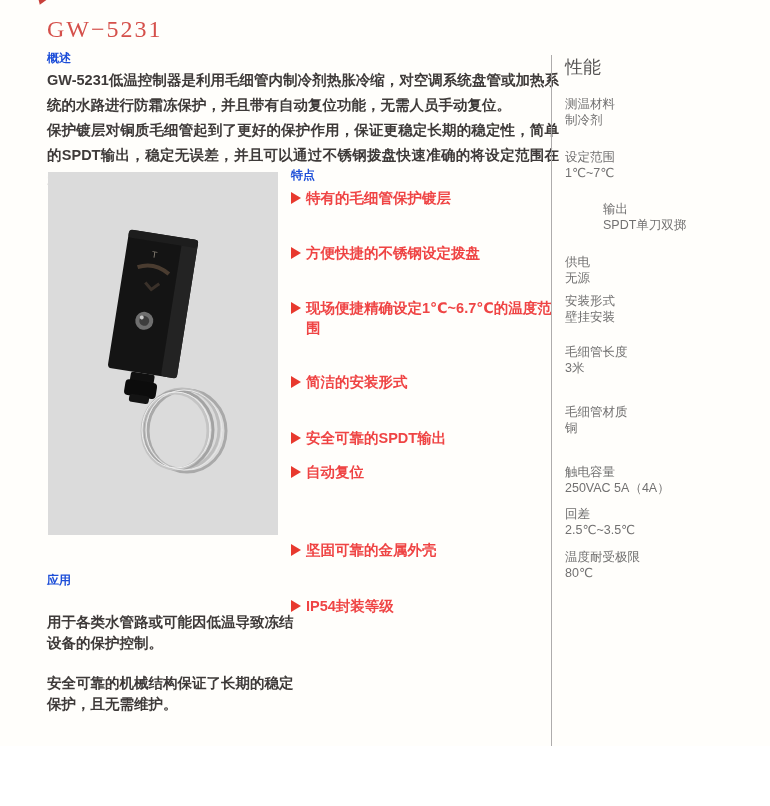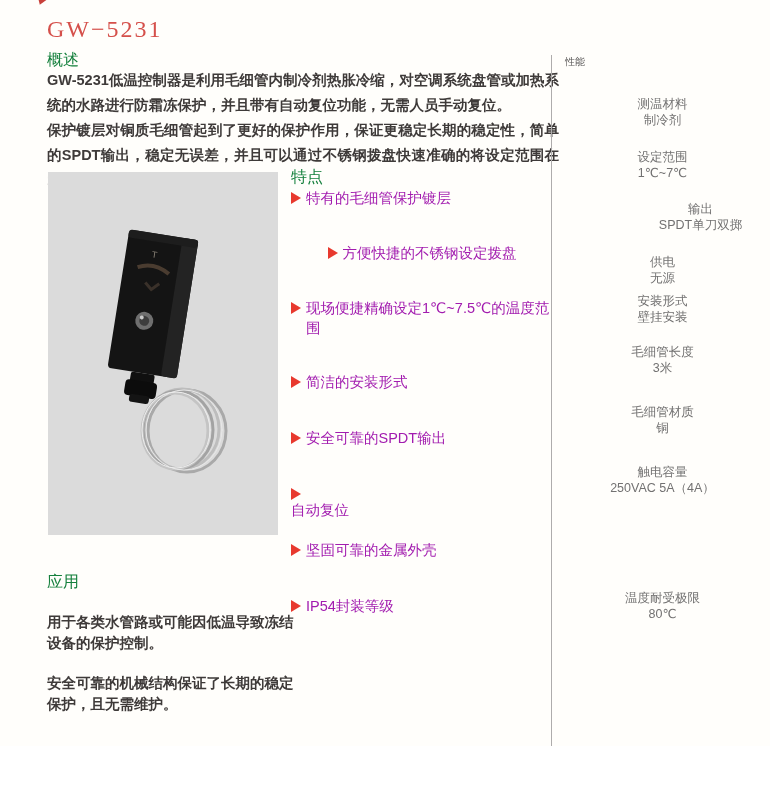--- a/index.html
+++ b/index.html
@@ -21,36 +21,36 @@
     transform:rotate(18deg);
   }
   .title {
     position:absolute; left:47px; top:16px;
     font-family:"Liberation Serif","DejaVu Serif",serif;
     font-size:24px; font-weight:400;
     color:#d5504b; letter-spacing:2px;
   }
   .sec-label {
     position:absolute;
-    font-size:16px; color:#15803d; font-weight:400;
+    font-size:12px; color:#1d4ed8; font-weight:700;
   }
   .body-text {
     position:absolute; left:47px; top:68px; width:512px;
     font-size:14.5px; font-weight:700; color:#3e3a39;
     line-height:25px; text-align:justify;
   }
   .product-image {
     position:absolute; left:48px; top:172px;
     width:230px; height:363px;
     background:#dbdbdb;
   }
   .feature-item {
     position:absolute; left:291px; width:262px;
     display:flex; align-items:flex-start;
-    font-size:14.5px; font-weight:400; color:#a21caf;
+    font-size:14.5px; font-weight:700; color:#ef4444;
     line-height:20px;
   }
   .bullet {
     flex:0 0 auto;
     width:0; height:0; margin:4px 5px 0 0;
     border-top:6px solid transparent;
     border-bottom:6px solid transparent;
     border-left:10px solid #e8392e;
   }
   .app-text {
@@ -58,25 +58,25 @@
     font-size:14.5px; font-weight:700; color:#3e3a39;
     line-height:21px;
     margin-top:21px;
   }
   .divider {
     position:absolute; left:551px; top:55px;
     width:1px; height:708px; background:#aeacac;
   }
   .specs-label {
     position:absolute; left:565px; top:55px;
-    font-size:10px; color:#595757;
+    font-size:18px; color:#595757;
   }
   .spec-item {
     position:absolute; left:565px; width:195px;
-    font-size:12.5px; color:#727171; line-height:16px;text-align:center;
+    font-size:12.5px; color:#727171; line-height:16px;
   }
   .bottom-bar {
     position:absolute; left:28px; top:778px;
     width:717px; height:8px; background:#e8222a;
   }
 </style>
 </head>
 <body>
 
 <div class="page">
@@ -124,37 +124,37 @@
       </g>
     </svg>
   </div>
 
   <div class="sec-label" style="left:291px; top:167px;">特点</div>
 
   <div class="feature-item" style="top:188px;">
     <span class="bullet"></span>
     <span>特有的毛细管保护镀层</span>
   </div>
-  <div class="feature-item" style="top:243px;justify-content:center;">
+  <div class="feature-item" style="top:243px;">
     <span class="bullet"></span>
     <span>方便快捷的不锈钢设定拨盘</span>
   </div>
   <div class="feature-item" style="top:298px;">
     <span class="bullet"></span>
-    <span>现场便捷精确设定1℃~7.5℃的温度范围</span>
+    <span>现场便捷精确设定1℃~6.7℃的温度范围</span>
   </div>
   <div class="feature-item" style="top:372px;">
     <span class="bullet"></span>
     <span>简洁的安装形式</span>
   </div>
   <div class="feature-item" style="top:428px;">
     <span class="bullet"></span>
     <span>安全可靠的SPDT输出</span>
   </div>
-  <div class="feature-item" style="top:484px;flex-direction:column;">
+  <div class="feature-item" style="top:462px;">
     <span class="bullet"></span>
     <span>自动复位</span>
   </div>
   <div class="feature-item" style="top:540px;">
     <span class="bullet"></span>
     <span>坚固可靠的金属外壳</span>
   </div>
   <div class="feature-item" style="top:596px;">
     <span class="bullet"></span>
     <span>IP54封装等级</span>
@@ -194,20 +194,24 @@
     <div>3米</div>
   </div>
   <div class="spec-item" style="top:404px;">
     <div>毛细管材质</div>
     <div>铜</div>
   </div>
   <div class="spec-item" style="top:464px;">
     <div>触电容量</div>
     <div>250VAC 5A（4A）</div>
   </div>
-  <div class="spec-item" style="top:549px;margin-top:41px;">
+  <div class="spec-item" style="top:506px;">
+    <div>回差</div>
+    <div>2.5℃~3.5℃</div>
+  </div>
+  <div class="spec-item" style="top:549px;">
     <div>温度耐受极限</div>
     <div>80℃</div>
   </div>
 
   <div class="bottom-bar"></div>
 
 </div>
 
 </body></html>

